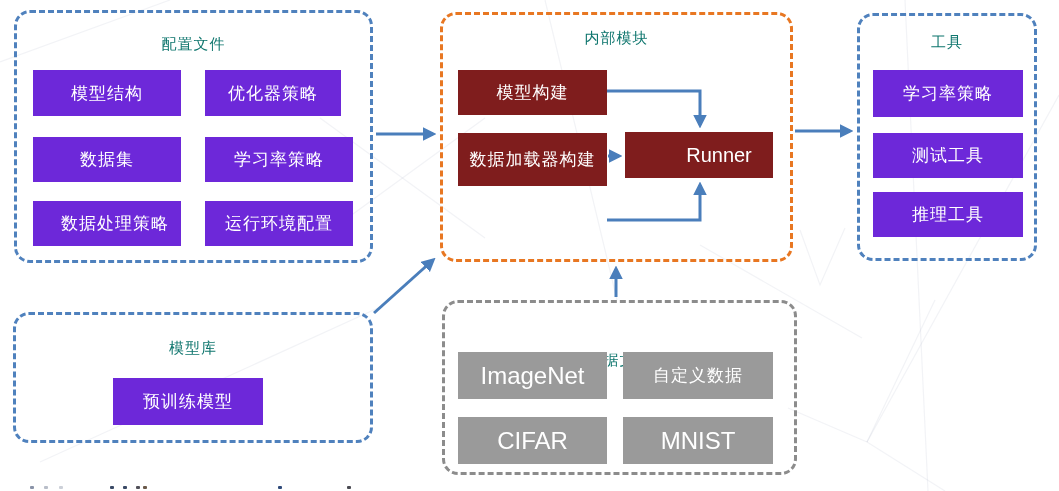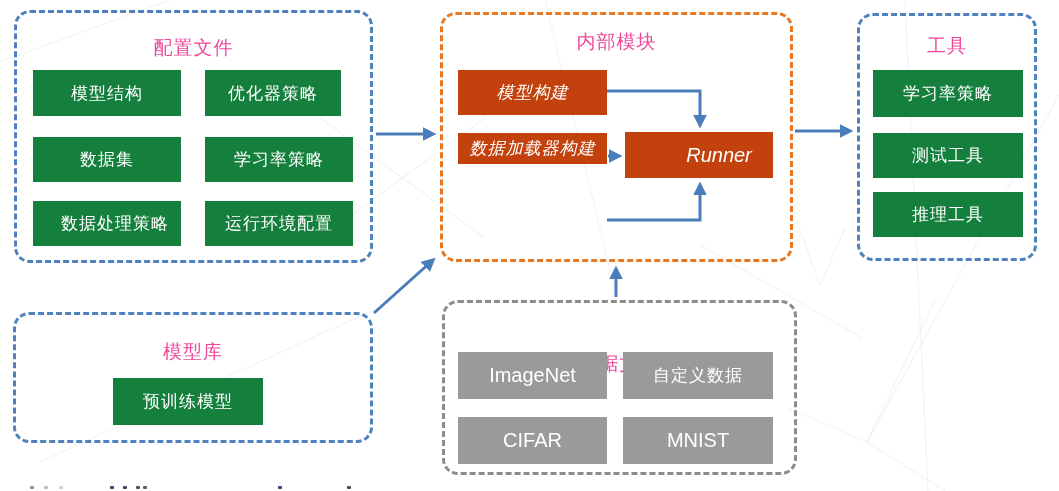--- a/index.html
+++ b/index.html
@@ -5,28 +5,28 @@
   html,body{margin:0;padding:0;background:#fff;}
   #canvas{
     position:relative;width:1059px;height:491px;background:#ffffff;overflow:hidden;
     font-family:"Liberation Sans","DejaVu Sans",sans-serif;
   }
   svg.layer{position:absolute;left:0;top:0;pointer-events:none;}
   .group{position:absolute;border:3px dashed;border-radius:16px;box-sizing:border-box;}
   .group.blue-border{border-color:#4f81bd;}
   .group.orange-border{border-color:#e87722;}
   .group.gray-border{border-color:#8c8c8c;}
-  .group-title{position:absolute;left:0;width:100%;text-align:center;font-size:19px;color:#ec4899;letter-spacing:1px;}
+  .group-title{position:absolute;left:0;width:100%;text-align:center;font-size:15px;color:#0f766e;letter-spacing:1px;}
   .item{
     position:absolute;display:flex;align-items:center;justify-content:center;
     color:#ffffff;font-size:17px;letter-spacing:1px;box-sizing:border-box;white-space:nowrap;
   }
-  .item.latin{font-size:20px;letter-spacing:0;}
-  .blue-fill{background:#15803d;}
-  .orange-fill{background:#c2410c;font-style:italic;}
+  .item.latin{font-size:24px;letter-spacing:0;}
+  .blue-fill{background:#6d28d9;}
+  .orange-fill{background:#7f1d1d;}
   .gray-fill{background:#9a9a9a;}
   .runner{font-size:20px;letter-spacing:0;}
   .speck{position:absolute;width:4px;height:3px;border-radius:1px;}
 </style>
 </head>
 <body>
 
 <div id="canvas">
 
   <svg class="layer" width="1059" height="491">
@@ -53,21 +53,21 @@
   <div class="item blue-fill" style="left:205px;top:70px;width:136px;height:46px;">优化器策略</div>
   <div class="item blue-fill" style="left:33px;top:137px;width:148px;height:45px;">数据集</div>
   <div class="item blue-fill" style="left:205px;top:137px;width:148px;height:45px;">学习率策略</div>
   <div class="item blue-fill" style="left:33px;top:201px;width:148px;height:45px;padding-left:16px;">数据处理策略</div>
   <div class="item blue-fill" style="left:205px;top:201px;width:148px;height:45px;">运行环境配置</div>
 
   <div class="group orange-border" style="left:440px;top:12px;width:353px;height:250px;">
     <div class="group-title" style="top:14px;">内部模块</div>
   </div>
   <div class="item orange-fill" style="left:458px;top:70px;width:149px;height:45px;">模型构建</div>
-  <div class="item orange-fill" style="left:458px;top:133px;width:149px;height:31px;">数据加载器构建</div>
+  <div class="item orange-fill" style="left:458px;top:133px;width:149px;height:53px;">数据加载器构建</div>
   <div class="item orange-fill runner" style="left:625px;top:132px;width:148px;height:46px;padding-left:40px;">Runner</div>
 
   <div class="group blue-border" style="left:857px;top:13px;width:180px;height:248px;">
     <div class="group-title" style="top:17px;">工具</div>
   </div>
   <div class="item blue-fill" style="left:873px;top:70px;width:150px;height:47px;">学习率策略</div>
   <div class="item blue-fill" style="left:873px;top:133px;width:150px;height:45px;">测试工具</div>
   <div class="item blue-fill" style="left:873px;top:192px;width:150px;height:45px;">推理工具</div>
 
   <div class="group blue-border" style="left:13px;top:312px;width:360px;height:131px;">

